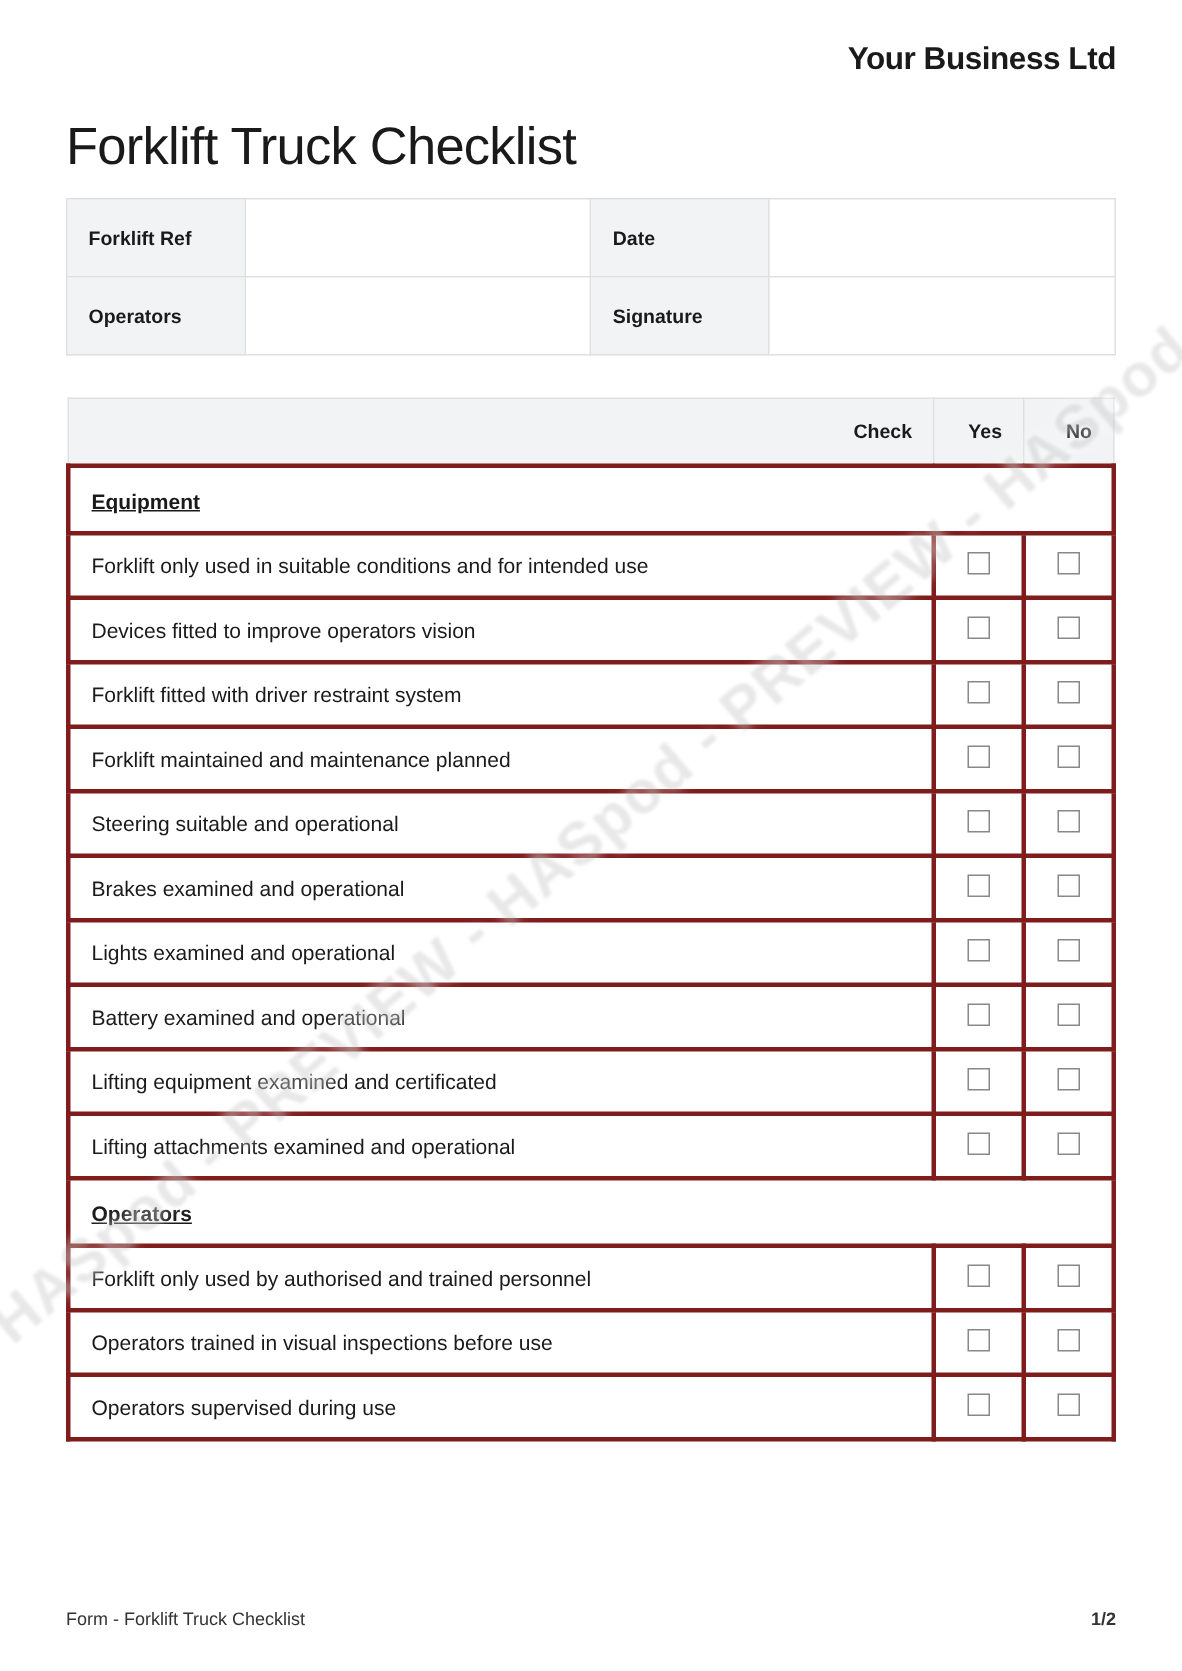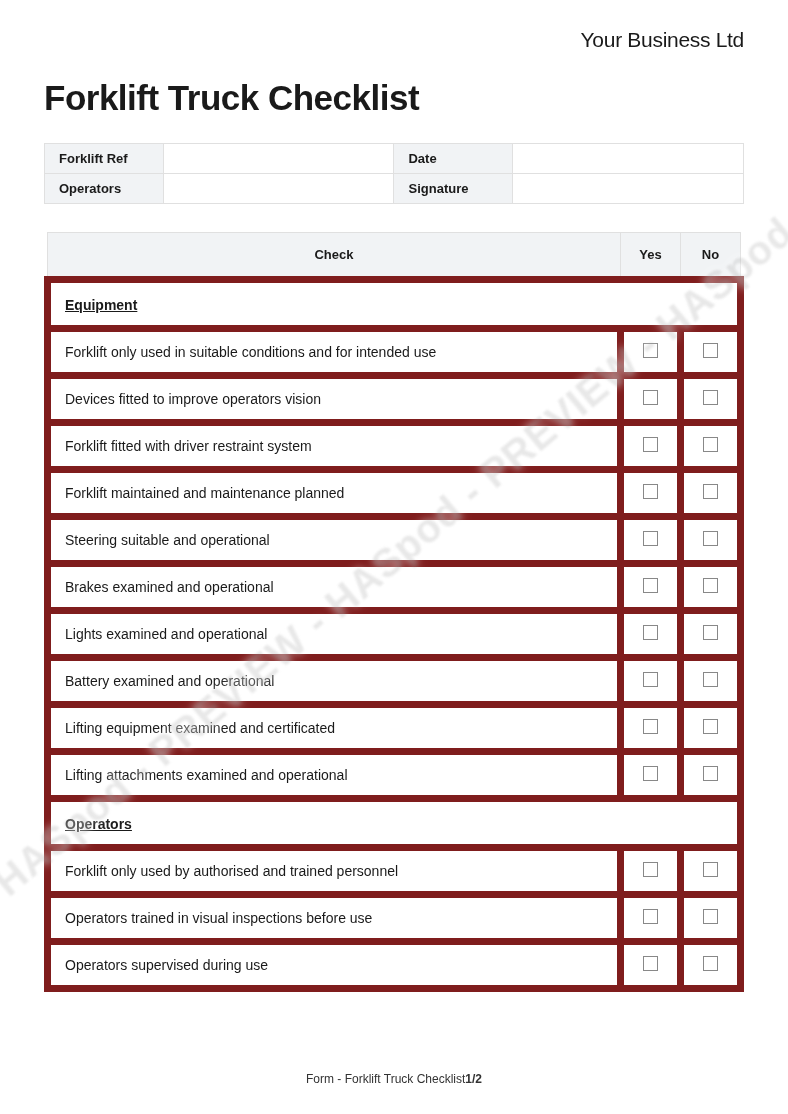--- a/index.html
+++ b/index.html
@@ -12,66 +12,66 @@
     overflow: hidden;
     color: #1a1a1a;
   }
   .page {
     padding: 28px 44px 40px 44px;
     position: relative;
     height: 100%;
   }
   .business-name {
     text-align: right;
-    font-weight: 400;
+    font-weight: 700;
     font-size: 21px;
     margin-bottom: 26px;
     letter-spacing: -0.3px;
   }
   .title {
-    font-weight: 700;
+    font-weight: 400;
     font-size: 35px;
-    margin-bottom: 25px;
+    margin-bottom: 14px;
     letter-spacing: -0.5px;
   }
   .info-table {
     width: 100%;
     border-collapse: collapse;
     margin-bottom: 28px;
   }
   .info-table td {
     border: 1px solid #e0e0e0;
-    padding: 7px 14px;
+    padding: 18px 14px;
     font-size: 13px;
   }
   .info-label {
     background: #f1f3f5;
     font-weight: 700;
     width: 17%;
   }
   .info-value {
     background: #fff;
     width: 33%;
   }
   .checklist {
     width: 100%;
     border-collapse: collapse;
   }
   .checklist th {
     background: #f1f3f5;
     font-weight: 700;
     font-size: 13px;
-    text-align: center;
+    text-align: right;
     padding: 14px 14px;
     border: 1px solid #e0e0e0;
   }
   .checklist th.col-check { width: auto; }
   .checklist th.col-yn { width: 60px; }
   .checklist td {
-    border: 7px solid #7f1d1d;
+    border: 3px solid #7f1d1d;
     padding: 11px 14px;
     font-size: 14px;
     vertical-align: middle;
   }
   .section-row td {
     font-weight: 700;
     text-decoration: underline;
     font-size: 14px;
     padding-top: 14px;
     padding-bottom: 12px;
@@ -86,21 +86,21 @@
     height: 15px;
     border: 1.5px solid #888;
     background: #fff;
   }
   .footer {
     position: absolute;
     bottom: 28px;
     left: 44px;
     right: 44px;
     display: flex;
-    justify-content: center;
+    justify-content: space-between;
     font-size: 12px;
     color: #333;
   }
   .footer-page { font-weight: 700; }
   .watermark {
     position: absolute;
     top: 0; left: 0; right: 0; bottom: 0;
     pointer-events: none;
     overflow: hidden;
   }

